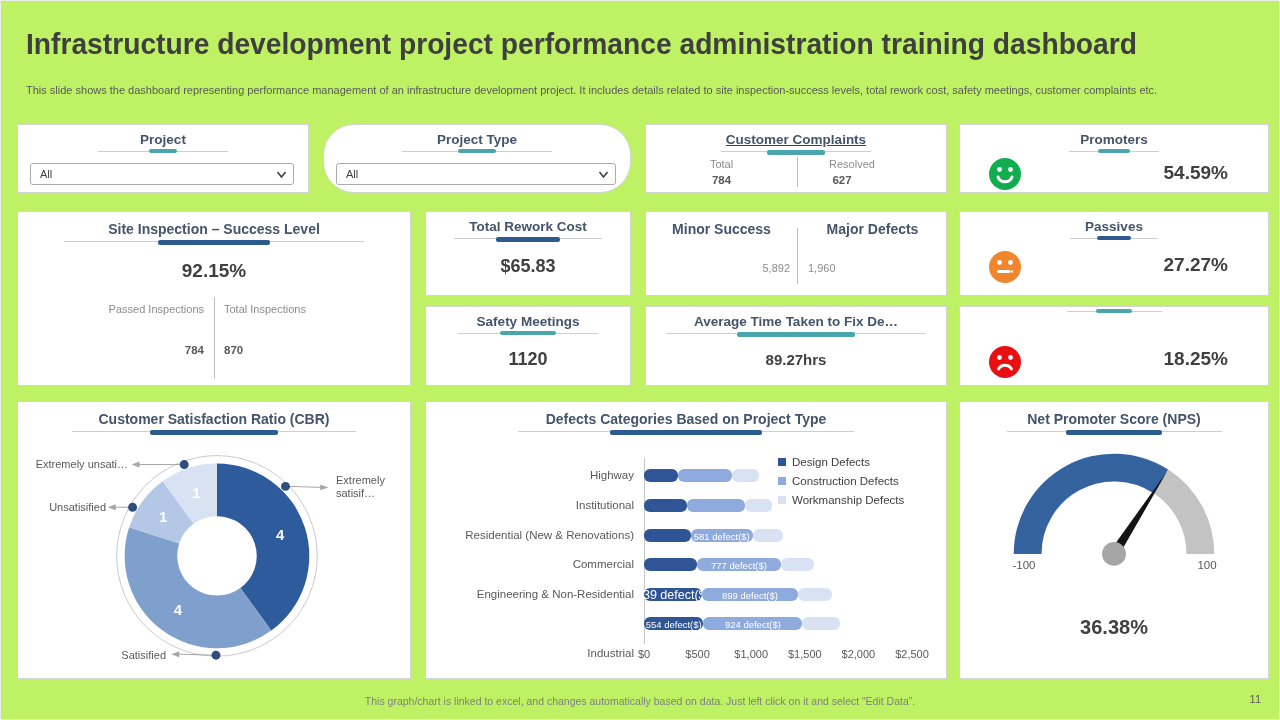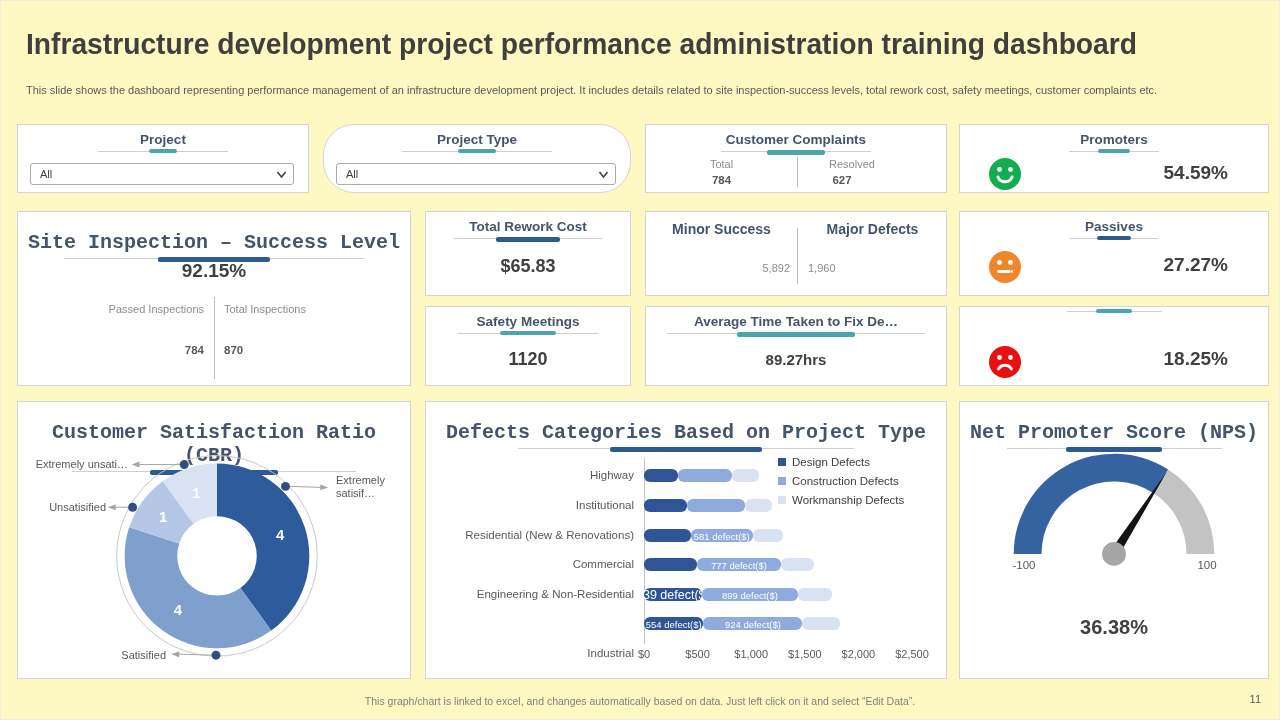--- a/index.html
+++ b/index.html
@@ -1,25 +1,25 @@
 <!DOCTYPE html>
 <html><head>
 <meta charset="utf-8">
 <style>
   * { margin:0; padding:0; box-sizing:border-box; }
   html,body { width:1280px; height:720px; }
   body { position:relative; background:#fff; font-family:"Liberation Sans", sans-serif; color:#404040; overflow:hidden; }
-  .slide { position:absolute; inset:0; border:1px solid #ececec; background:#fef9c3; }
+  .slide { position:absolute; inset:0; border:1px solid #ececec; background:#bef264; }
 
   .main-title { position:absolute; left:25px; top:26px; width:1240px; font-size:30px; font-weight:700; color:#3f3f3f; transform:scaleX(0.94); transform-origin:left center; white-space:nowrap; }
   .subtitle { position:absolute; left:25px; top:82px; width:1160px; font-size:11px; line-height:1.35; color:#595959; }
 
   .card { position:absolute; background:#fff; border:1px solid #d4d4d4; }
   .card-title { margin-top:7px; text-align:center; font-weight:700; color:#44546a; font-size:13.5px; }
-  .card-title.lg { font-size:20px; margin-top:19px;font-family:Liberation Mono, monospace; }
+  .card-title.lg { font-size:14px; margin-top:9px; }
   .rule { position:relative; height:6px; margin:2px auto 0; }
   .rline { position:absolute; left:0; right:0; top:2px; height:1px; background:#cfcfcf; }
   .pill { position:absolute; top:0; left:50%; transform:translateX(-50%); height:4px; border-radius:2px; }
   .pill.thick { height:5px; top:1px; }
 
   .select { position:absolute; left:12px; right:14px; top:38px; height:22px; border:1px solid #ababab; border-radius:3px; background:#fff; font-size:11px; color:#404040; line-height:20px; padding:0 22px 0 9px; }
   .select .chev { position:absolute; right:6px; top:5px; }
 
   .divider-v { position:absolute; width:1px; background:#bfbfbf; }
   .lbl { font-size:11px; color:#8c8c8c; }
@@ -78,21 +78,21 @@
         <div class="pill" style="width: 38px; background: rgb(74, 165, 173);"></div>
       </div>
     <div class="select">
       <span>All</span>
       <svg class="chev" width="11" height="11" viewBox="0 0 11 11">
           <path d="M1.5 3 L5.5 8 L9.5 3" fill="none" stroke="#404040" stroke-width="1.6"></path>
         </svg>
     </div>
   </div>
 
-  <div class="card" style="left:644px;top:123px;width:302px;height:69px;">
+  <div class="card" style="left:644px;top:123px;width:302px;height:69px;text-decoration:underline;">
     <div class="card-title">Customer Complaints</div>
     <div class="rule" style="width:150px;">
         <div class="rline"></div>
         <div class="pill thick" style="width: 58px; background: rgb(74, 165, 173);"></div>
       </div>
     <div class="divider-v" style="left:151px;top:32px;height:30px;"></div>
     <div class="lbl" style="position:absolute;left:0;width:151px;top:33px;text-align:center;">Total</div>
     <div class="lbl" style="position:absolute;left:151px;width:110px;top:33px;text-align:center;">Resolved</div>
     <div class="val-sm" style="position:absolute;left:0;width:151px;top:49px;text-align:center;">784</div>
     <div class="val-sm" style="position:absolute;left:151px;width:90px;top:49px;text-align:center;">627</div>

